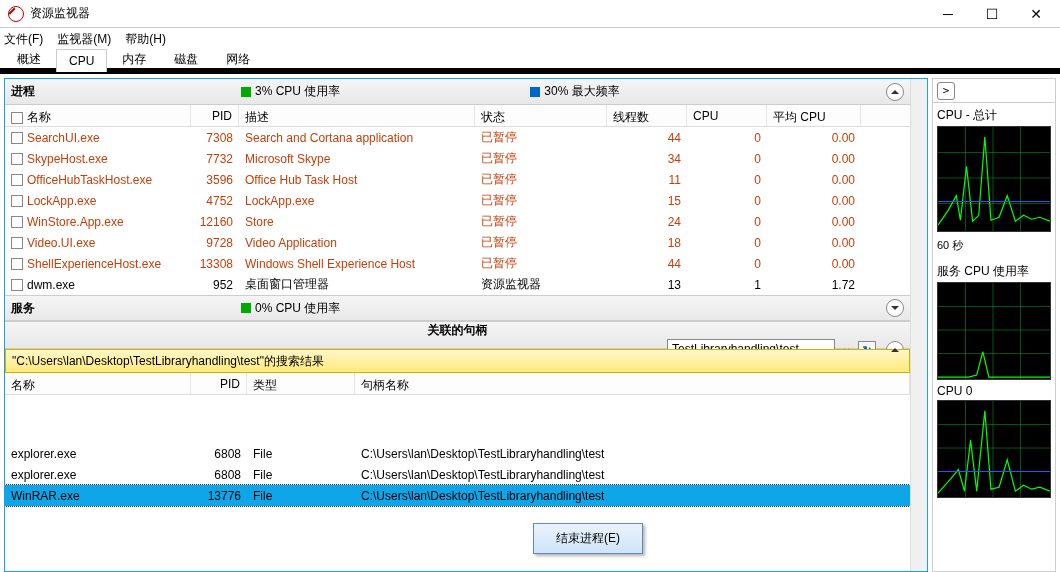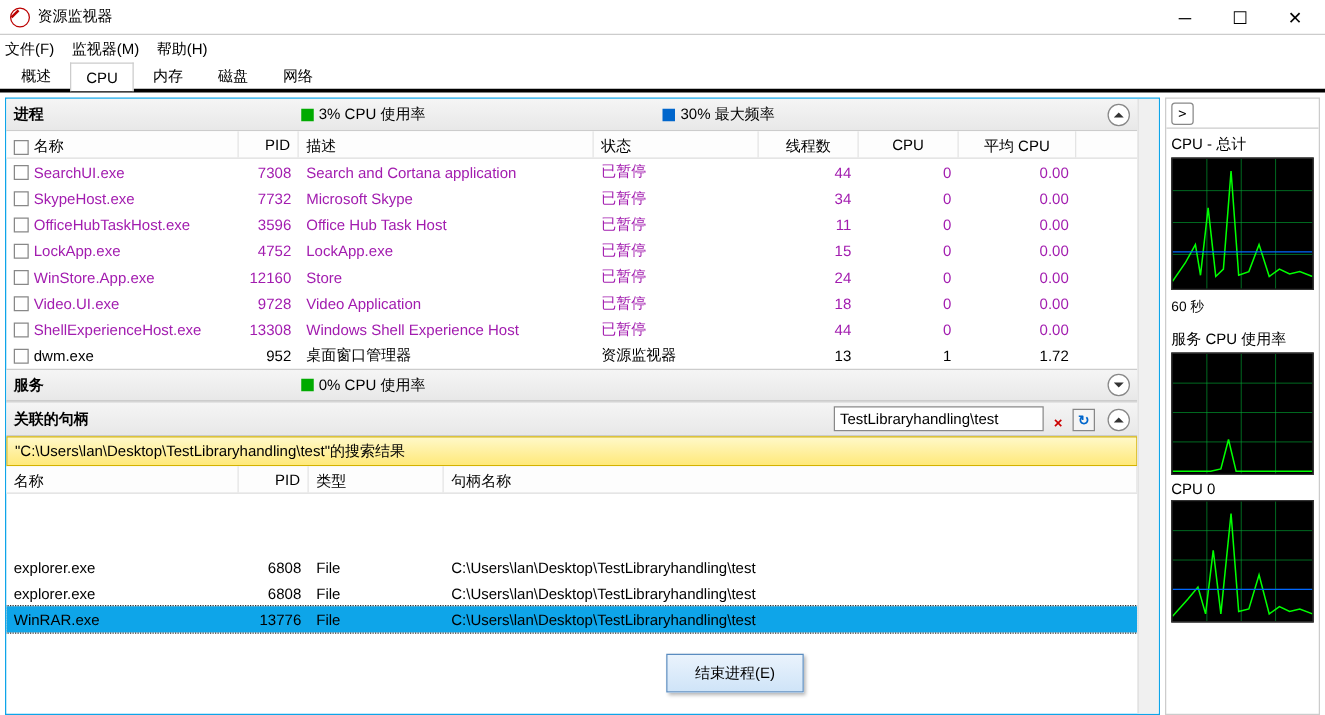--- a/index.html
+++ b/index.html
@@ -5,53 +5,53 @@
 * { margin: 0; padding: 0; box-sizing: border-box; font-family: "Microsoft YaHei", "Segoe UI", sans-serif; font-size: 12px; }
 body { background: #fff; width: 1060px; height: 572px; overflow: hidden; position: relative; }
 .titlebar { height: 28px; display: flex; align-items: center; padding: 0 2px; border-bottom: 1px solid #ccc; }
 .titlebar .app-icon { width: 16px; height: 16px; margin: 0 6px; border: 1.5px solid #b00; border-radius: 50%; position: relative; }
 .titlebar .app-icon::after { content: ""; position: absolute; width: 8px; height: 1.5px; background: #b00; top: 6px; left: 0; transform: rotate(-45deg); transform-origin: left; }
 .titlebar .title { flex: 1; font-size: 12px; }
 .win-controls { display: flex; }
 .win-controls div { width: 44px; height: 28px; display: flex; align-items: center; justify-content: center; font-size: 14px; }
 .menubar { height: 22px; display: flex; align-items: center; padding: 0 4px; gap: 14px; }
 .menubar span { font-size: 12px; }
-.tabbar { height: 24px; display: flex; align-items: center; padding: 0 4px; gap: 2px; border-bottom: 3px solid #000000; }
+.tabbar { height: 24px; display: flex; align-items: center; padding: 0 4px; gap: 2px; border-bottom: 6px solid #000000; }
 .tab { padding: 4px 12px; border: 1px solid transparent; border-bottom: none; }
 .tab.active { border-color: #ccc; background: #fff; position: relative; top: 1px; }
 .content { display: flex; height: calc(572px - 28px - 22px - 24px); }
 .main { flex: 1; overflow: hidden; display: flex; flex-direction: column; border: 1px solid #0ea5e9; margin: 4px 2px 0 4px; position: relative; }
 .side { width: 124px; margin: 4px 4px 0 2px; border: 1px solid #ccc; overflow: hidden; }
 .section-header { display: flex; align-items: center; background: linear-gradient(#f5f5f5,#e8e8e8); border-bottom: 1px solid #ccc; height: 26px; padding: 0 6px; gap: 10px; }
 .section-header .sh-title { font-weight: bold; width: 220px; }
 .section-header.nohdr .sh-title { width: 220px; }
 .section-header .legend { display: flex; align-items: center; gap: 4px; justify-content: space-between; }
 .sq { width: 10px; height: 10px; display: inline-block; }
 .sq.green { background: #0a0; }
 .sq.blue { background: #06c; }
 .expand-btn { margin-left: auto; width: 18px; height: 18px; border: 1px solid #888; border-radius: 50%; background: #fff; display: flex; justify-content: center; align-items: center; }
 .expand-btn::after { content: ""; border: 4px solid transparent; border-bottom-color: #333; position: relative; top: -2px; }
 .expand-btn.down::after { border-bottom-color: transparent; border-top-color: #333; top: 2px; }
 .tbl-head { display: flex; height: 22px; border-bottom: 1px solid #ddd; background: #fdfdfd; }
 .th { border-right: 1px solid #e4e4e4; padding: 4px 6px; font-size: 12px; overflow: hidden; white-space: nowrap; }
-.th.r { text-align: center; }
+.th.r { text-align: left; }
 .proc-rows { overflow-y: scroll; flex: 0 0 168px; }
 .row { display: flex; height: 21px; align-items: center; }
-.row.blue a, .row.blue .cell { color: #a21caf; }
+.row.blue a, .row.blue .cell { color: #c2410c; }
 .cell { padding: 2px 6px; overflow: hidden; white-space: nowrap; font-size: 12px; }
 .cell.r { text-align: right; }
 .ck { width: 12px; height: 12px; border: 1px solid #888; display: inline-block; margin-right: 4px; vertical-align: middle; }
 .c-name { width: 186px; }
 .c-pid { width: 48px; text-align: right; }
 .c-desc { width: 236px; }
 .c-status { width: 132px; }
 .c-threads { width: 80px; text-align: right; }
 .c-cpu { width: 80px; text-align: right; }
 .c-avg { width: 94px; text-align: right; }
-.handle-header { display: flex; align-items: center; background: linear-gradient(#f5f5f5,#e8e8e8); border-top: 1px solid #ccc; border-bottom: 1px solid #ccc; height: 28px; padding: 0 6px; }
+.handle-header { display: flex; align-items: center; background: linear-gradient(#f5f5f5,#e8e8e8); border-top: 1px solid #ccc; border-bottom: 1px solid #ccc; height: 28px; padding: 0 6px; flex-direction: column; }
 .handle-header .sh-title { font-weight: bold; flex: 0 0 auto; }
 .search-wrap { margin-left: auto; display: flex; align-items: flex-end; gap: 4px; }
 .search-input { height: 20px; border: 1px solid #888; padding: 0 4px; width: 168px; font-size: 12px; }
 .clear-x { color: #c00; font-weight: bold; padding: 0 4px; }
 .refresh { width: 18px; height: 18px; border: 1px solid #888; background: #f5f5f5; display: flex; align-items: center; justify-content: center; color: #06c; font-weight: bold; font-size: 11px; }
 .search-results-bar { background: linear-gradient(#fff8c8,#ffe97a); border: 1px solid #d4b200; height: 24px; display: flex; align-items: center; padding: 0 6px; font-size: 12px; }
 .h-name { width: 186px; }
 .h-pid { width: 56px; text-align: right; }
 .h-type { width: 108px; }
 .h-handle { flex: 1; }

